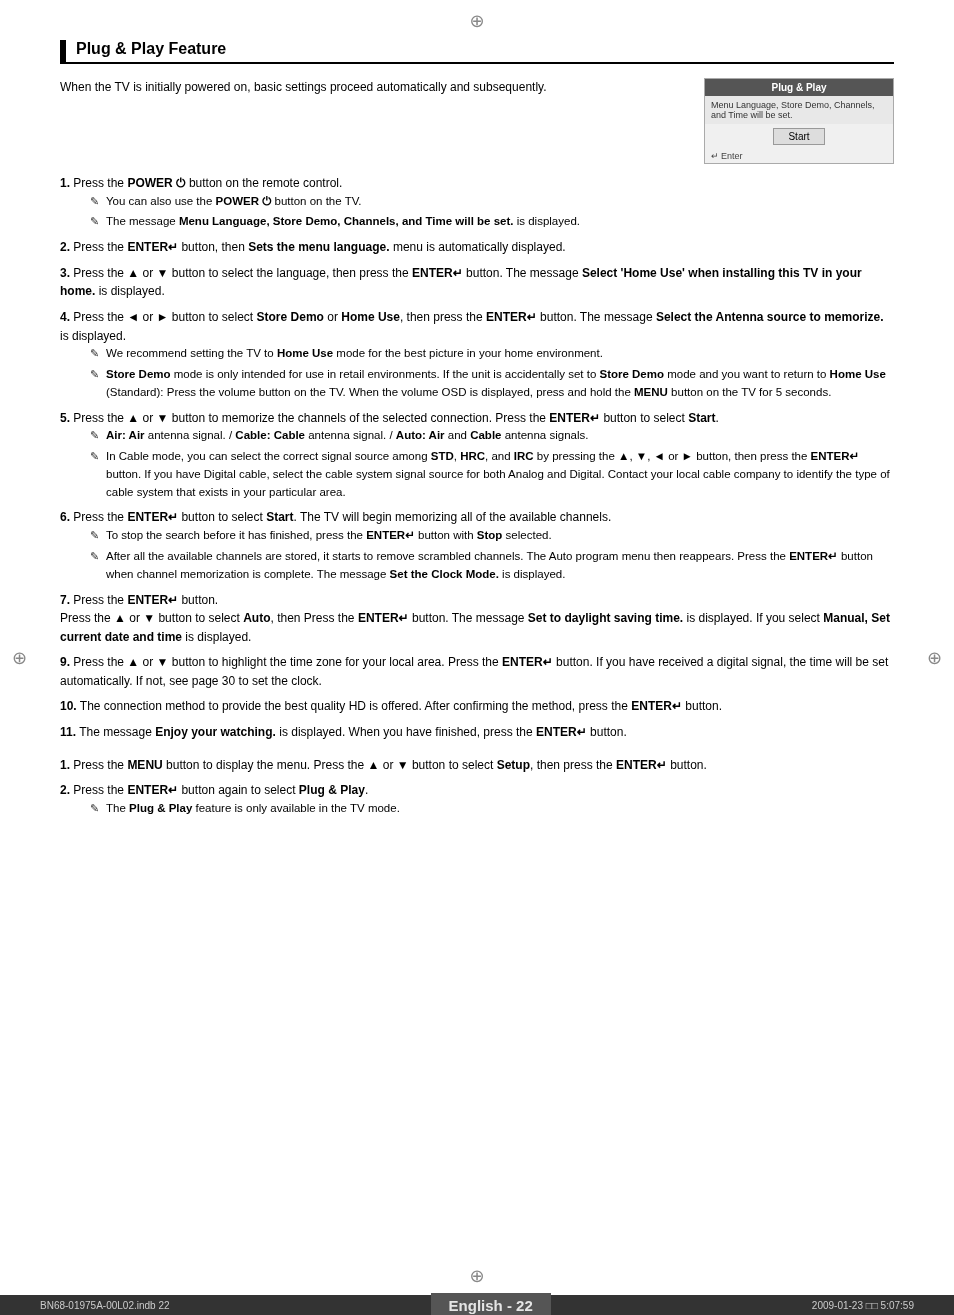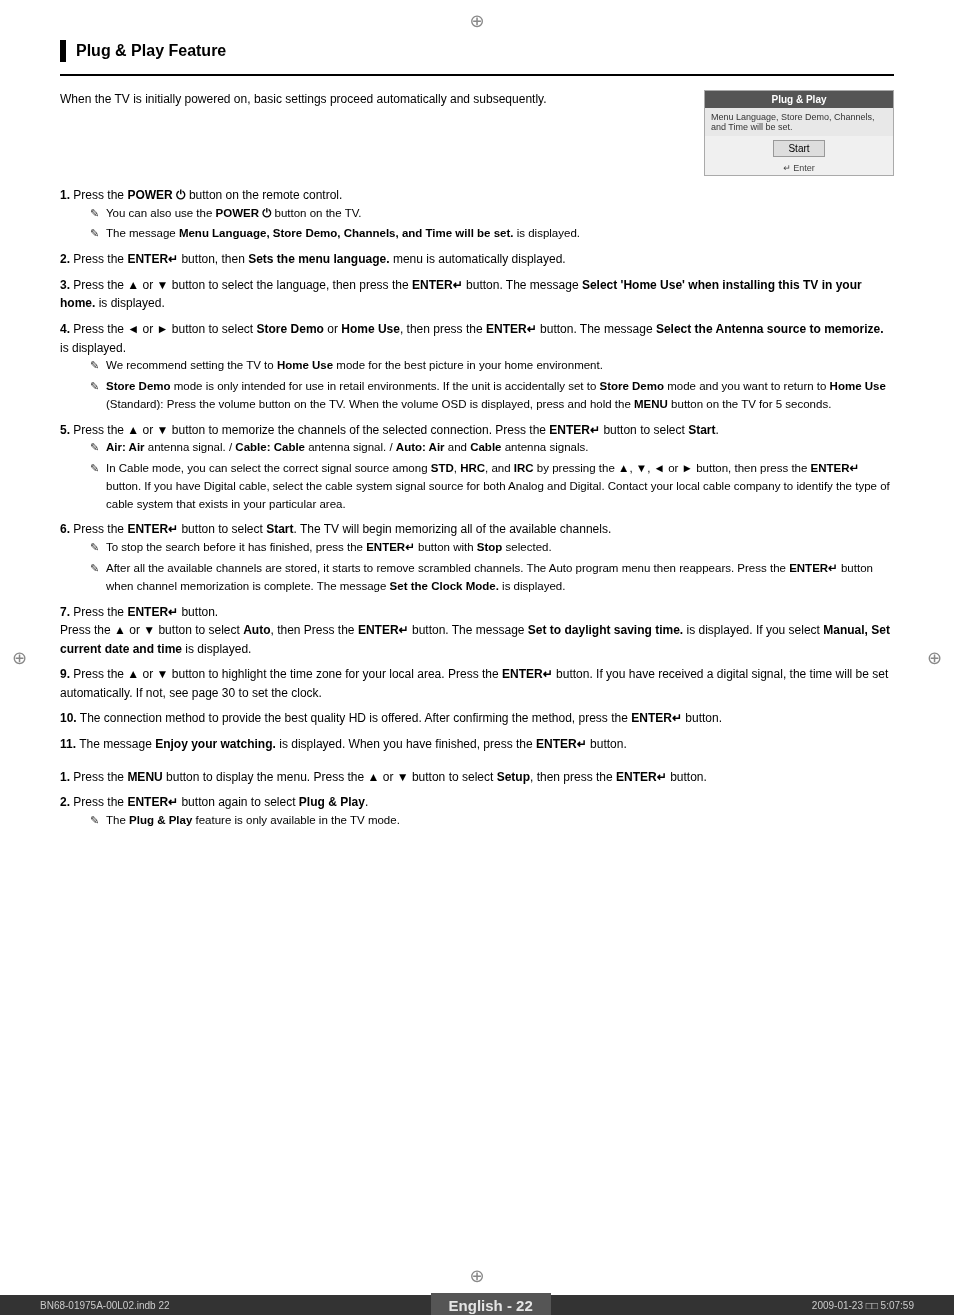--- a/index.html
+++ b/index.html
@@ -51,23 +51,23 @@
       right: 12px;
       top: 50%;
       transform: translateY(-50%);
       font-size: 18px;
       color: #888;
     }
 
     
     .section-header {
       display: flex;
-      align-items: center;
+      align-items: flex-start;
       border-bottom: 2px solid #000;
-      padding-bottom: 12px;
+      padding-bottom: 0;
       margin-bottom: 14px;
     }
     .section-header-bar {
       width: 6px;
       height: 22px;
       background: #000;
       margin-right: 10px;
       flex-shrink: 0;
     }
     .section-title {
@@ -113,22 +113,22 @@
       margin: 4px 0;
     }
     .start-btn {
       background: #ddd;
       border: 1px solid #999;
       padding: 2px 14px;
       font-size: 10px;
       cursor: pointer;
     }
     .plug-play-box-footer {
-      text-align: center;
-      padding: 2px 20px;
+      text-align: left;
+      padding: 2px 6px;
       font-size: 9px;
       color: #444;
     }
 
     
     .notes {
       list-style: none;
       padding-left: 30px;
       margin-top: 0;
     }

